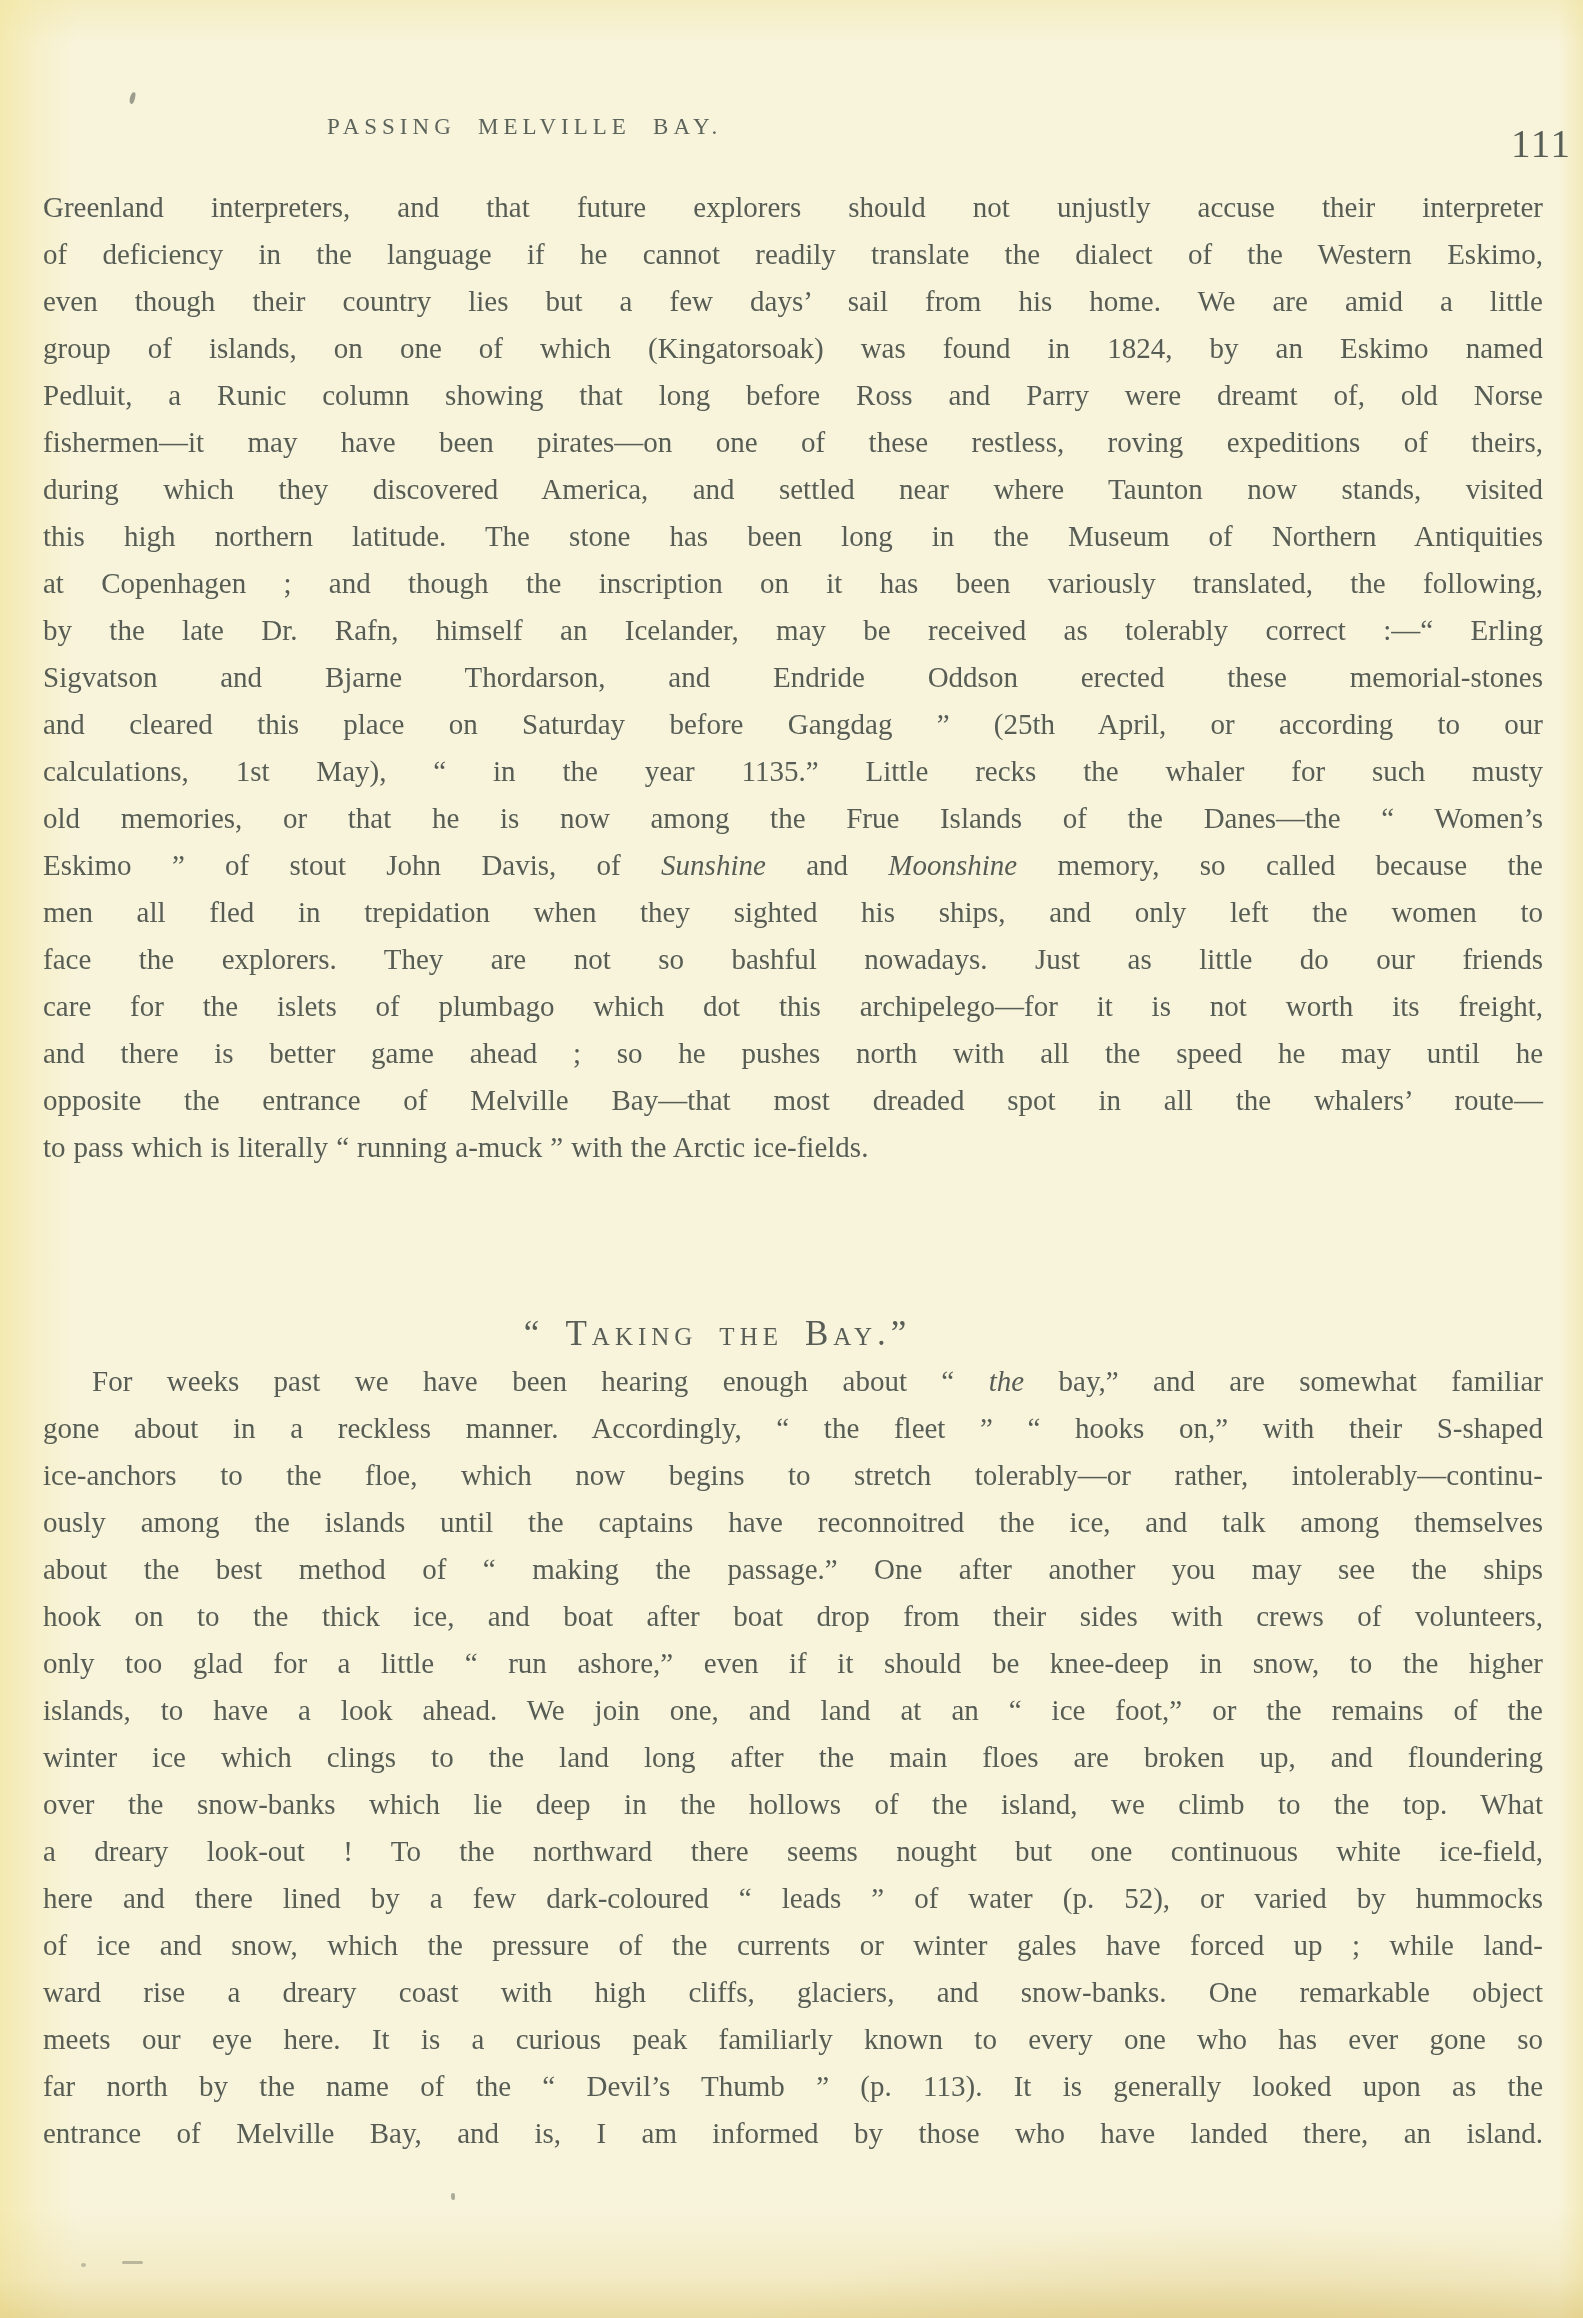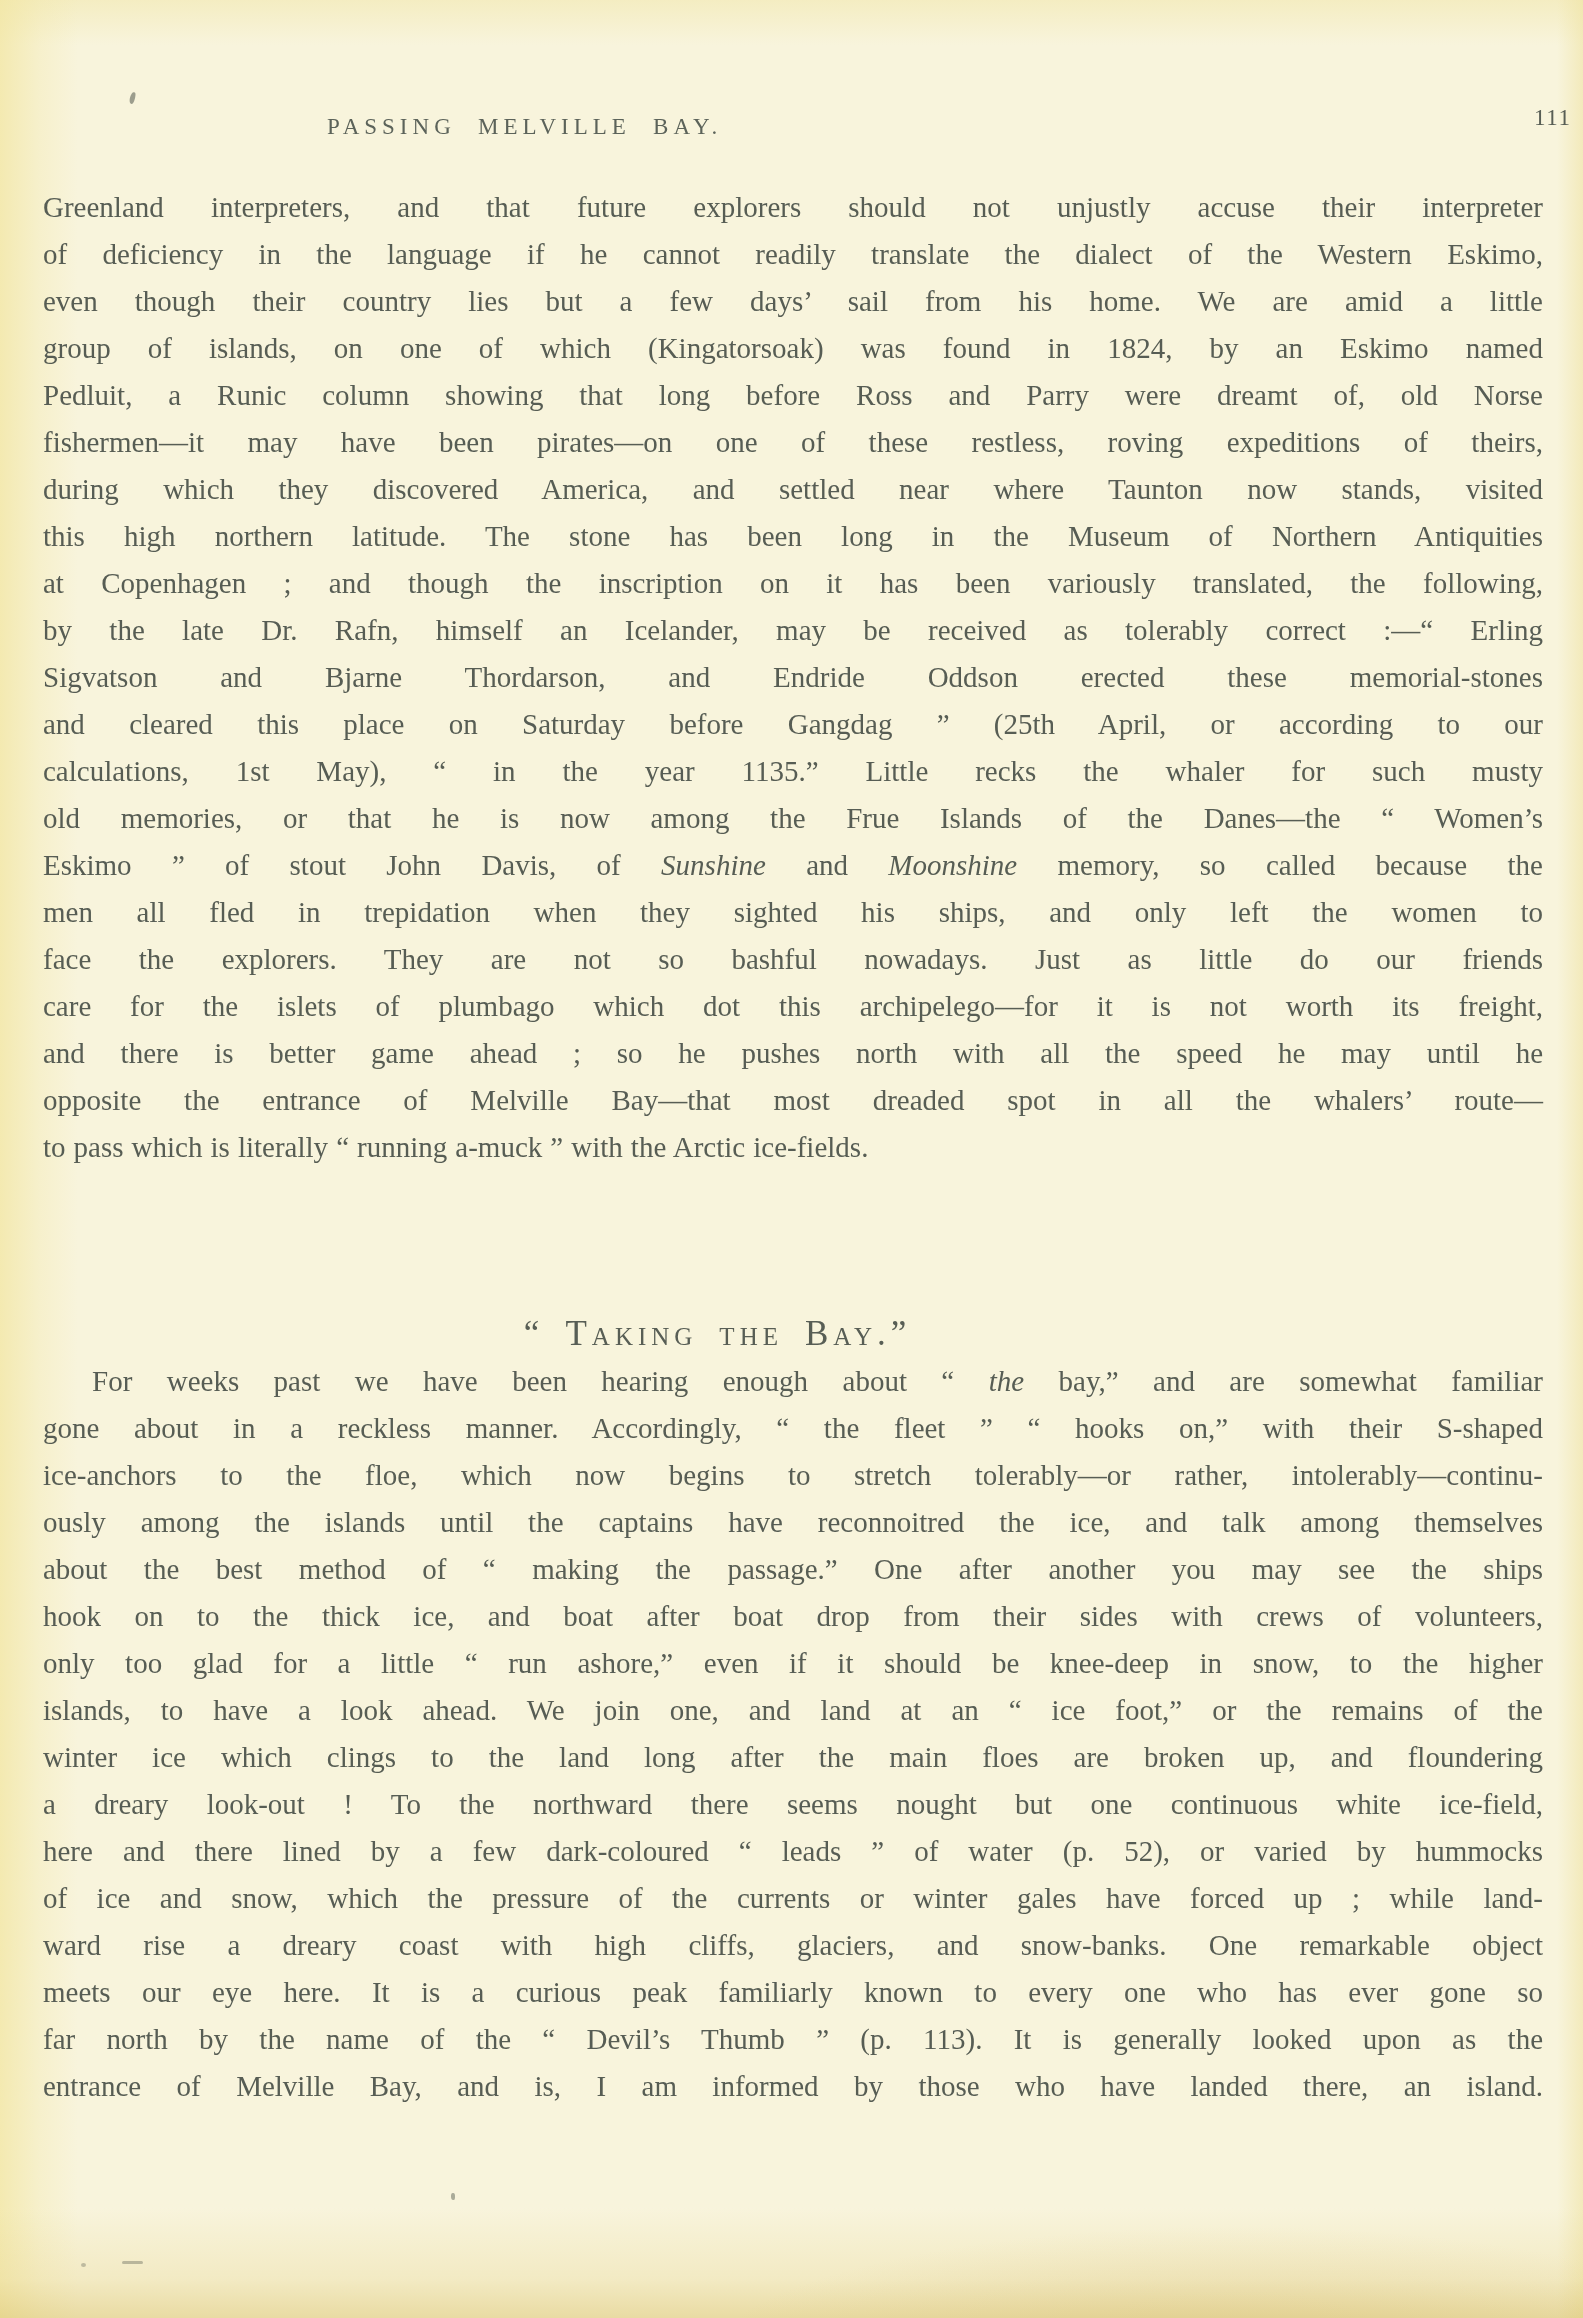--- a/index.html
+++ b/index.html
@@ -17,22 +17,22 @@
       linear-gradient(90deg,  rgba(242,230,162,0.75) 0px, rgba(242,230,162,0.28) 40px, rgba(242,230,162,0) 78px),
       linear-gradient(270deg, rgba(238,226,160,0.55) 0px, rgba(238,226,160,0) 26px),
       linear-gradient(180deg, rgba(241,231,172,0.55) 0px, rgba(241,231,172,0) 45px);
   }
   .running-header {
     position:absolute; top:114px; left:327px;
     font-size:23px; letter-spacing:5px; word-spacing:11.5px;
     color:#5c635a; white-space:nowrap;
   }
   .page-number {
-    position:absolute; top:105px; right:11.5px;
-    font-size:23px; letter-spacing:1.6px; color:#585e55;
+    position:absolute; top:121px; right:11.5px;
+    font-size:39px; letter-spacing:1.6px; color:#585e55;
   }
   .para {
     position:absolute; left:43px; width:1500px;
     font-size:29px; line-height:47px; word-spacing:0.8px;
   }
   .para1 { top:184px; }
   .para2 { top:1358px; }
   .line {
     height:47px;
     text-align:justify;
@@ -90,20 +90,21 @@
   <div class="para para2">
       <div class="line indent"><span>For weeks past we have been hearing enough about “ </span><span class="it">the</span><span> bay,” and are somewhat familiar</span></div>
       <div class="line"><span>gone about in a reckless manner. Accordingly, “ the fleet ” “ hooks on,” with their S-shaped</span></div>
       <div class="line"><span>ice-anchors to the floe, which now begins to stretch tolerably—or rather, intolerably—continu-</span></div>
       <div class="line"><span>ously among the islands until the captains have reconnoitred the ice, and talk among themselves</span></div>
       <div class="line"><span>about the best method of “ making the passage.” One after another you may see the ships</span></div>
       <div class="line"><span>hook on to the thick ice, and boat after boat drop from their sides with crews of volunteers,</span></div>
       <div class="line"><span>only too glad for a little “ run ashore,” even if it should be knee-deep in snow, to the higher</span></div>
       <div class="line"><span>islands, to have a look ahead. We join one, and land at an “ ice foot,” or the remains of the</span></div>
       <div class="line"><span>winter ice which clings to the land long after the main floes are broken up, and floundering</span></div>
+      <div class="line"><span>over the snow-banks which lie deep in the hollows of the island, we climb to the top. What</span></div>
       <div class="line"><span>a dreary look-out ! To the northward there seems nought but one continuous white ice-field,</span></div>
       <div class="line"><span>here and there lined by a few dark-coloured “ leads ” of water (p. 52), or varied by hummocks</span></div>
       <div class="line"><span>of ice and snow, which the pressure of the currents or winter gales have forced up ; while land-</span></div>
       <div class="line"><span>ward rise a dreary coast with high cliffs, glaciers, and snow-banks. One remarkable object</span></div>
       <div class="line"><span>meets our eye here. It is a curious peak familiarly known to every one who has ever gone so</span></div>
       <div class="line"><span>far north by the name of the “ Devil’s Thumb ” (p. 113). It is generally looked upon as the</span></div>
       <div class="line"><span>entrance of Melville Bay, and is, I am informed by those who have landed there, an island.</span></div>
     </div>
 
   <div class="ink-speck speck-1"></div>

